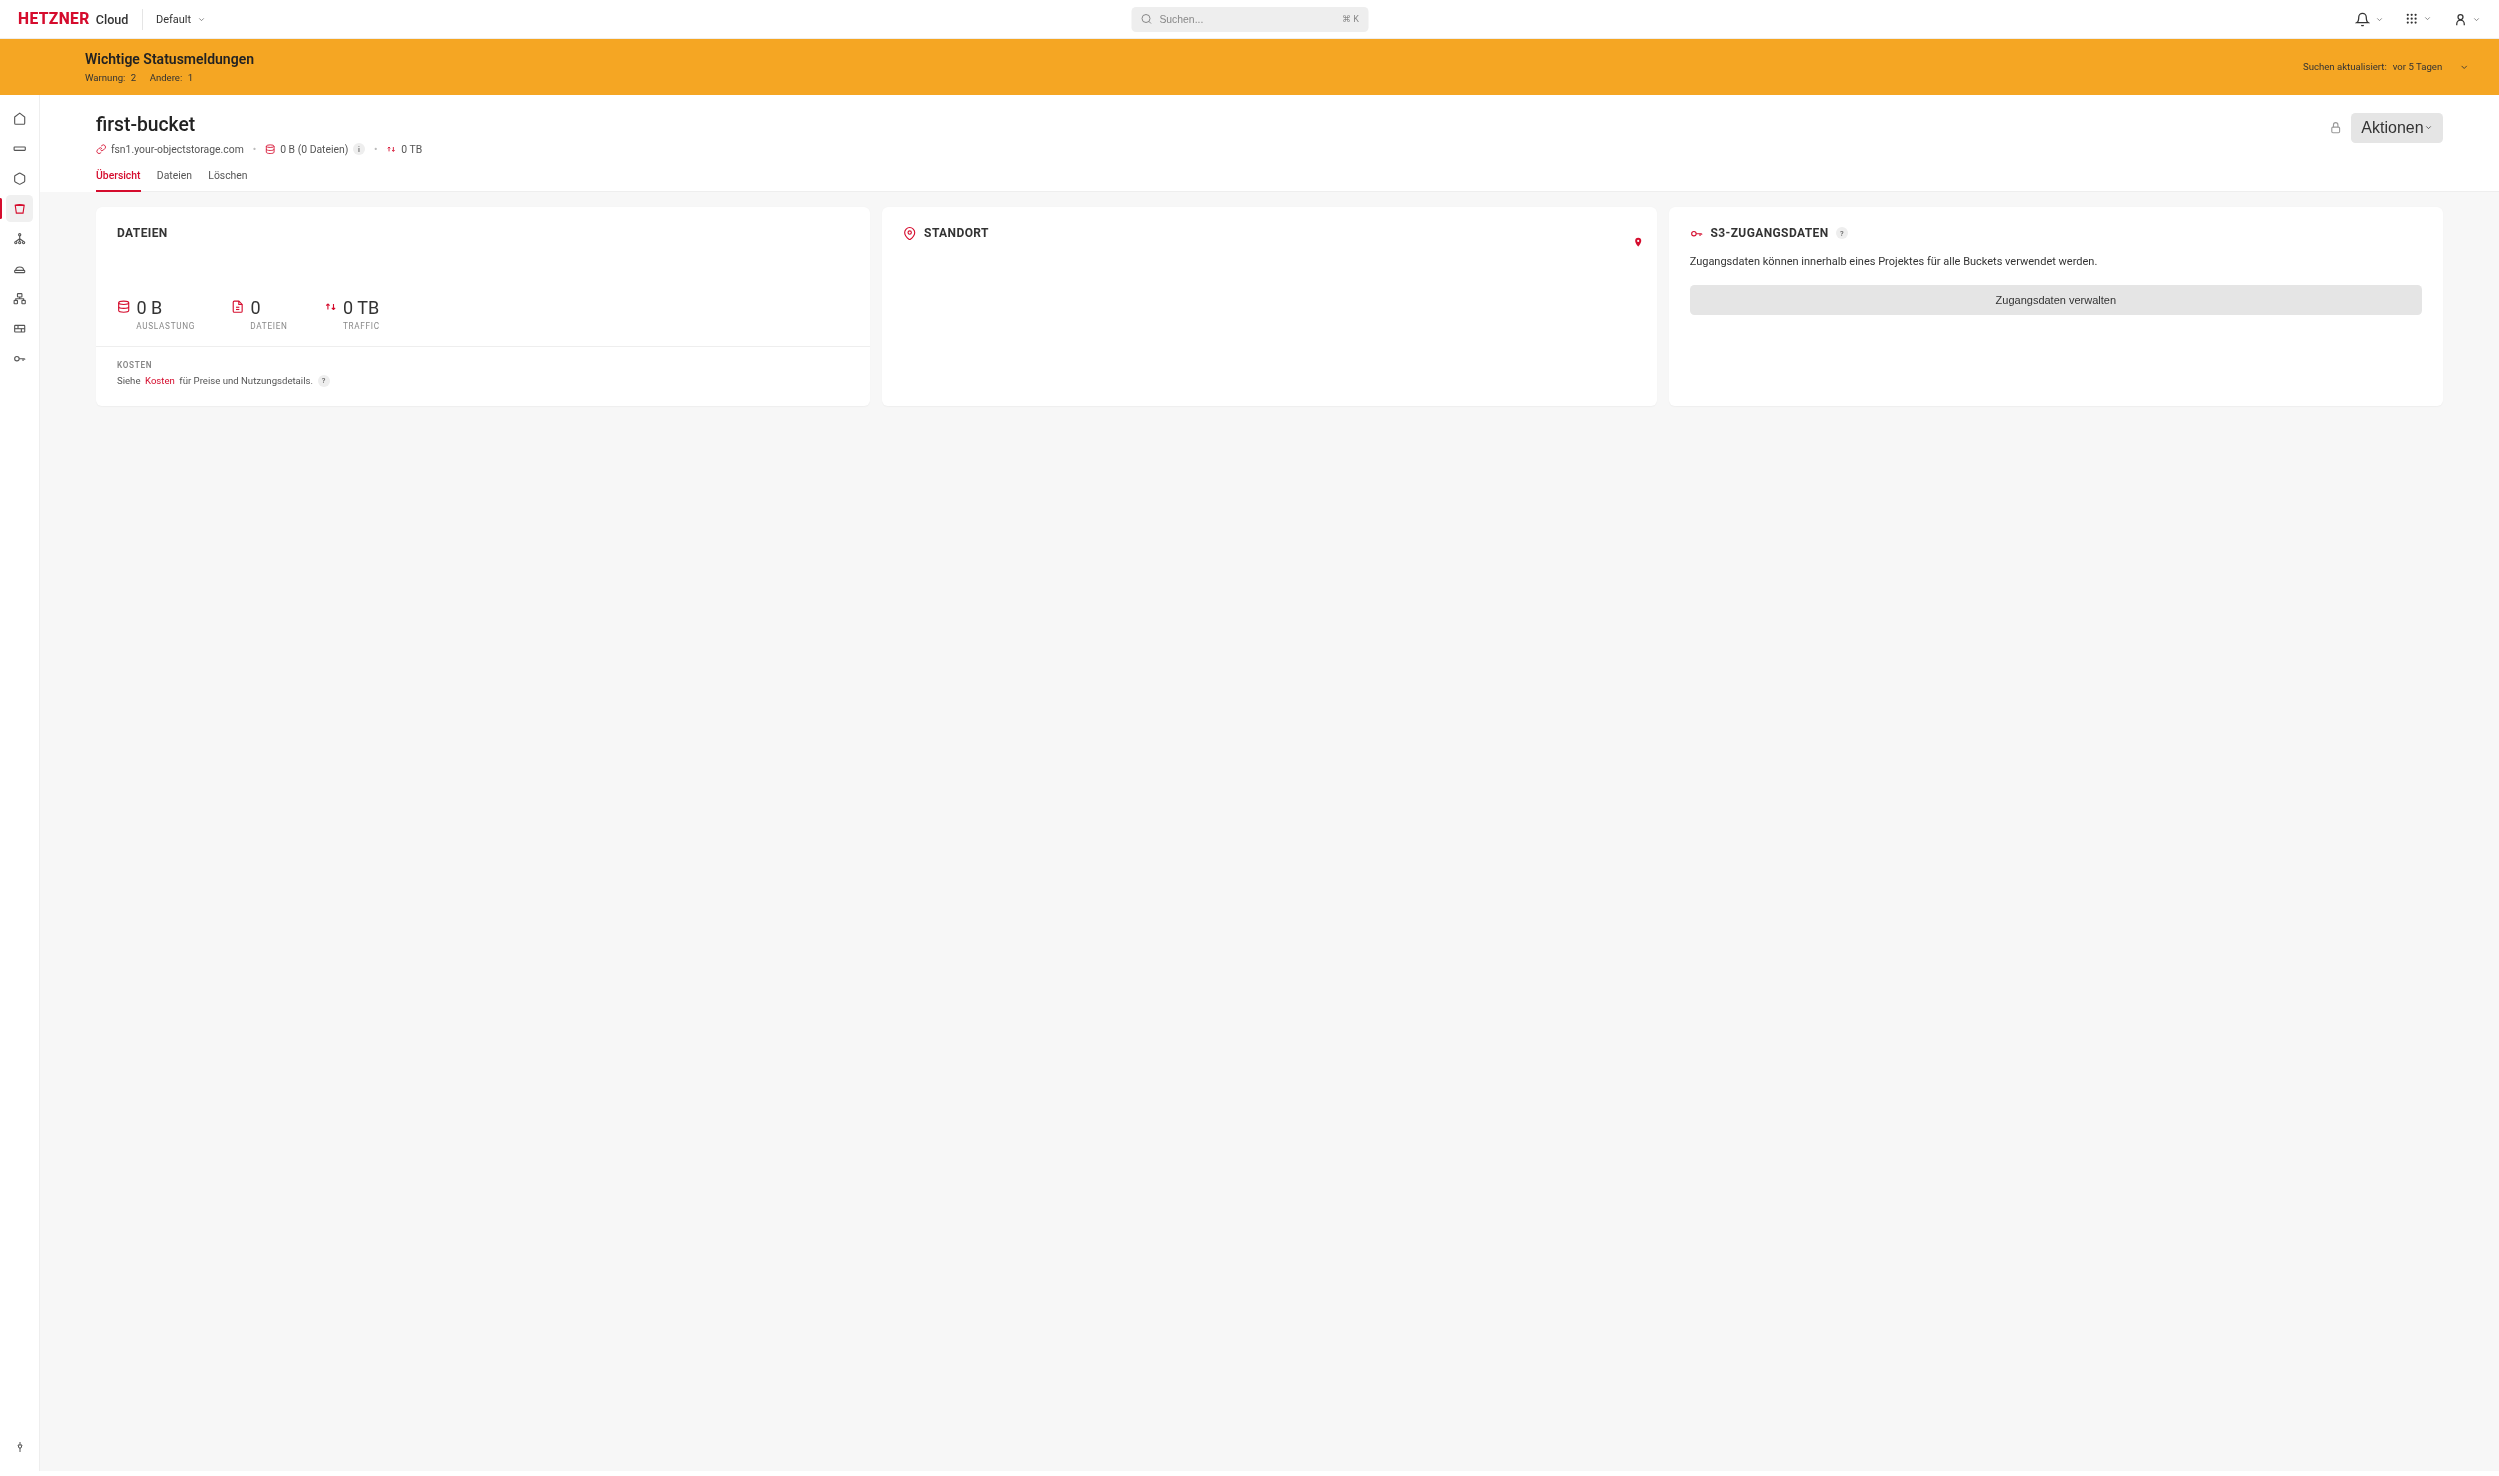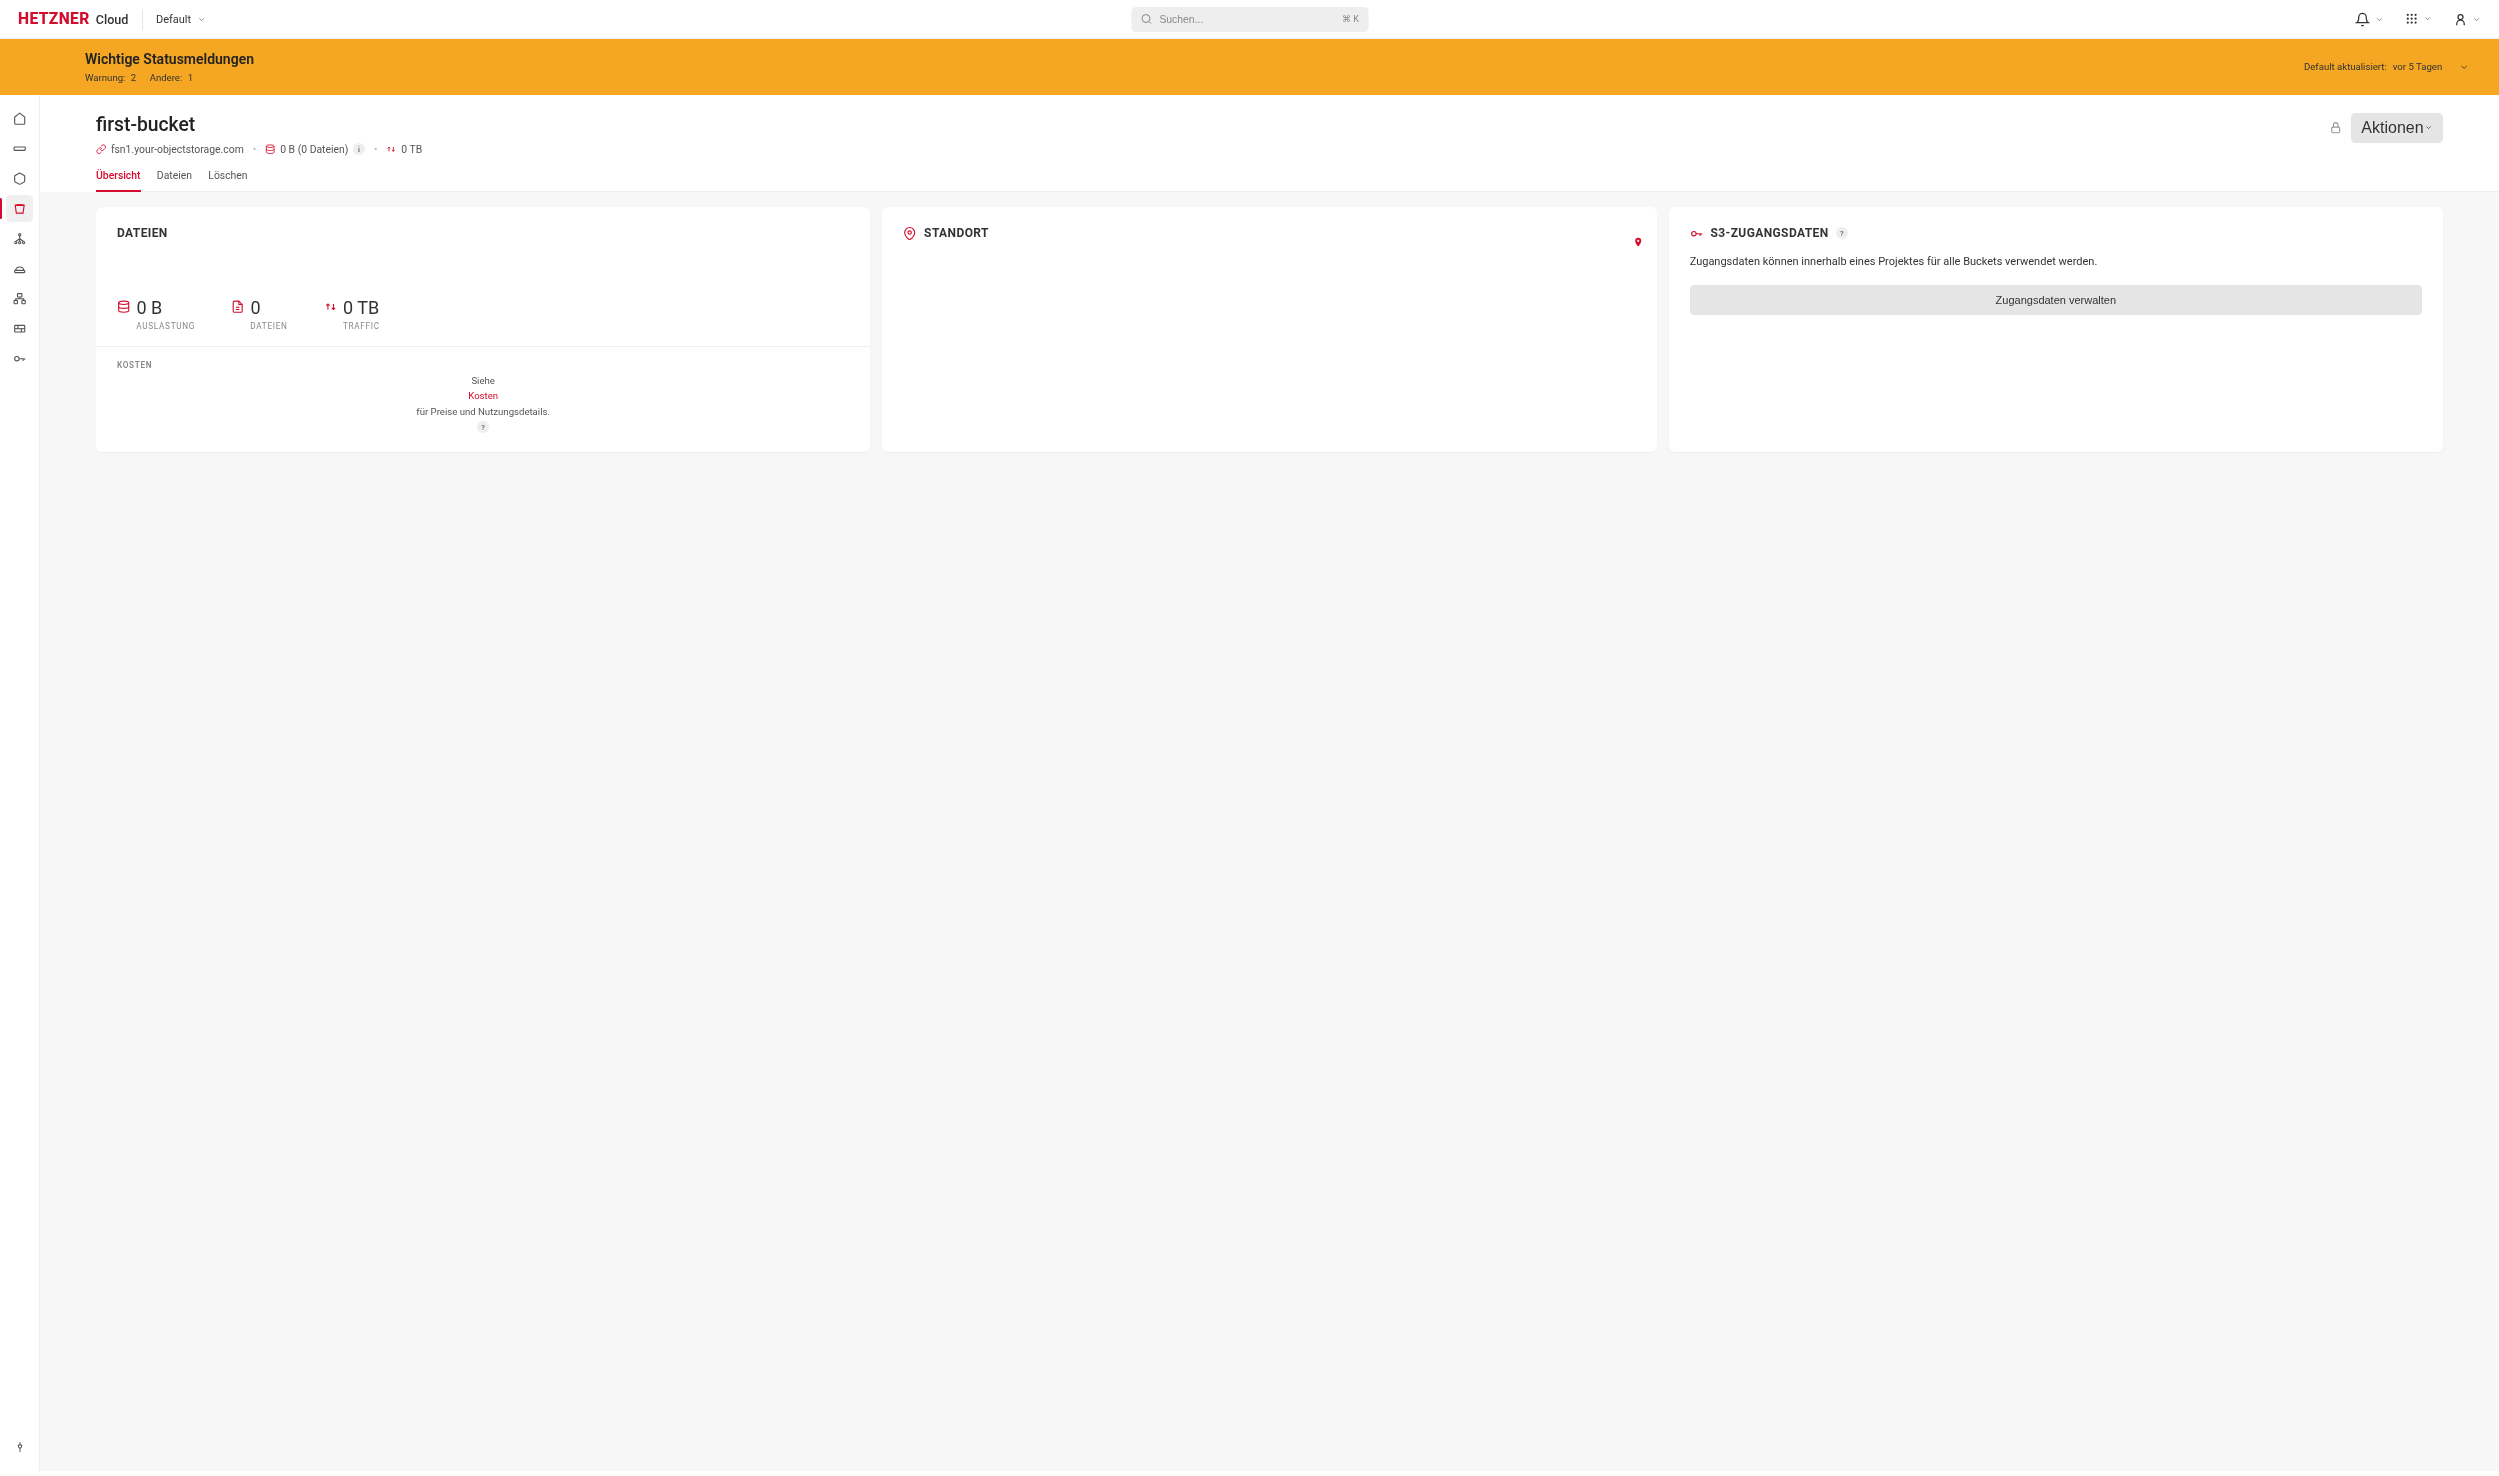--- a/index.html
+++ b/index.html
@@ -319,21 +319,20 @@
       letter-spacing: 0.7px;
       margin-bottom: 4.5px;
       font-weight: 600;
     }
     .kosten-text {
       font-size: 9.6px;
       color: #555;
       display: flex;
       align-items: center;
       gap: 4.5px;
-      flex-direction: column;
     }
     .kosten-link { color: #d50c2d; }
     
     .loc-grid {
       display: grid;
       grid-template-columns: 1fr 1fr;
       row-gap: 13.4px;
       position: relative;
     }
     .loc-field-label {
@@ -462,21 +461,21 @@
           <span>Warnung:</span>
           <span style="margin-left:3px;">2</span>
         </span>
         <span>
           <span>Andere:</span>
           <span style="margin-left:3px;">1</span>
         </span>
       </div>
     </div>
     <div class="banner-right">
-      <span>Default aktualisiert:</span>
+      <span>Suchen aktualisiert:</span>
       <span>vor 5 Tagen</span>
       <svg width="10.4" height="10.4" viewBox="0 0 24 24" fill="none" stroke="currentColor" stroke-width="2" style="margin-left:10.4px;">
           <polyline points="6 9 12 15 18 9"></polyline>
         </svg>
     </div>
   </div>
 </div>
 
 <div class="layout">
 

